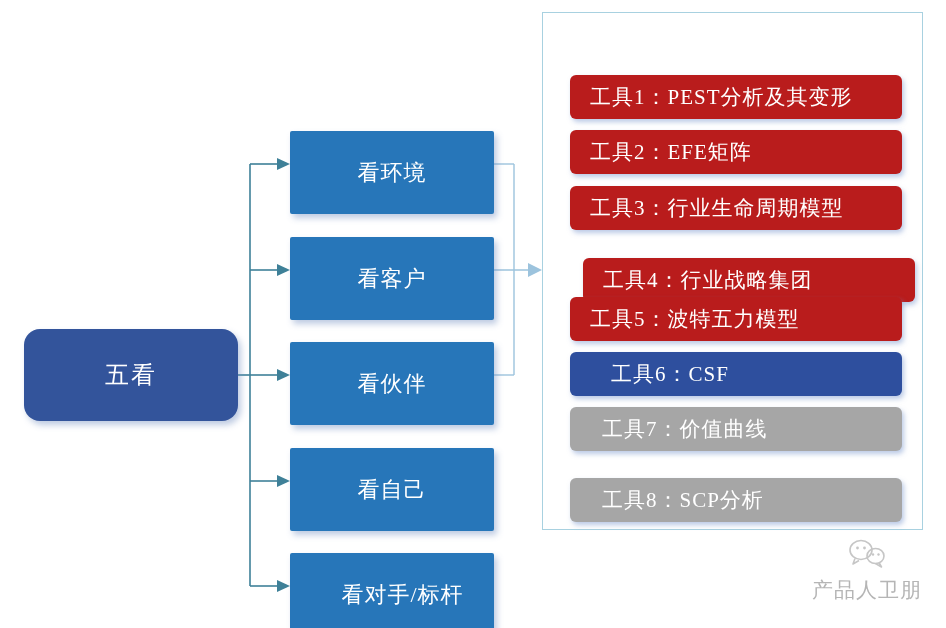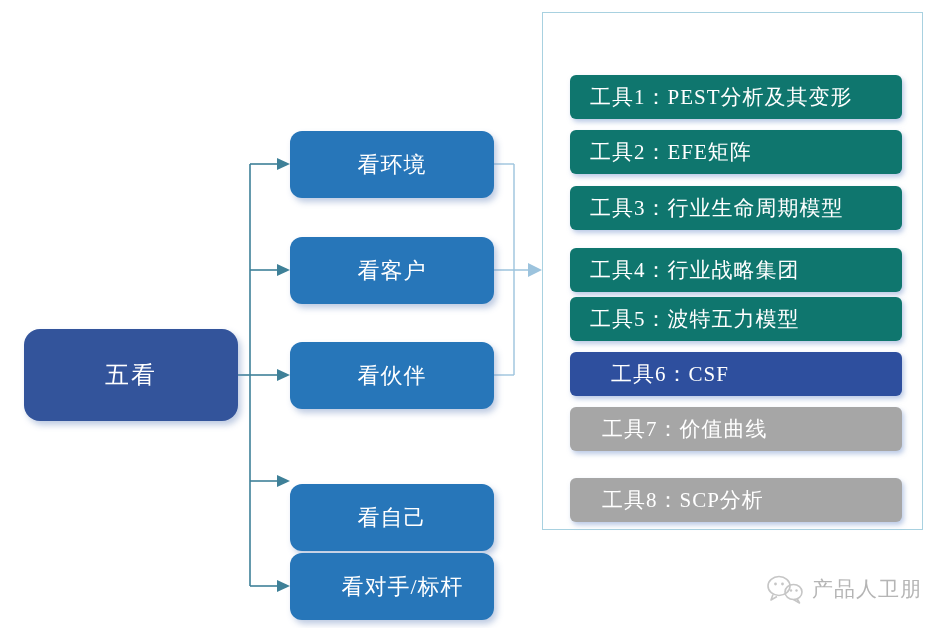--- a/index.html
+++ b/index.html
@@ -12,58 +12,59 @@
     position:absolute;display:flex;align-items:center;justify-content:center;
     color:#ffffff;box-sizing:border-box;
   }
   .root-node{
     left:24px;top:329px;width:214px;height:92px;
     background:#33549B;border-radius:16px;
     font-size:24px;letter-spacing:2px;
     box-shadow:3px 4px 6px rgba(110,140,190,.45);
   }
   .branch-node{
-    left:290px;width:204px;height:67px;
-    background:#2776B9;border-radius:12px;
+    left:290px;width:204px;height:83px;
+    background:#2776B9;border-radius:2px;
     font-size:22px;letter-spacing:1px;
     box-shadow:3px 4px 6px rgba(110,140,190,.45);
   }
   .branch-1{top:131px;}
   .branch-2{top:237px;}
   .branch-3{top:342px;}
-  .branch-4{top:448px;margin-top:36px;}
+  .branch-4{top:448px;}
   .branch-5{top:553px;padding-left:21px;}
   .tools-panel{
     position:absolute;left:542px;top:12px;width:381px;height:518px;
     border:1px solid #A8D1E0;box-sizing:border-box;background:#ffffff;
   }
   .tool-item{
     position:absolute;left:570px;width:332px;height:44px;
     border-radius:6px;color:#ffffff;font-size:21px;
     display:flex;align-items:center;padding-left:20px;box-sizing:border-box;
     box-shadow:2px 3px 5px rgba(120,150,205,.5);
     letter-spacing:1px;white-space:nowrap;
   }
-  .tool-light{background:#0f766e;}
+  .tool-light{background:#b91c1c;}
   .tool-dark{background:#2E4F9E;padding-left:41px;}
   .tool-gray{background:#A6A6A6;padding-left:32px;}
   .tool-1{top:75px;}
   .tool-2{top:130px;}
   .tool-3{top:186px;}
-  .tool-4{top:248px;}
+  .tool-4{top:258px;margin-left:13px;}
   .tool-5{top:297px;}
   .tool-6{top:352px;}
   .tool-7{top:407px;}
   .tool-8{top:478px;}
   .connector-layer{position:absolute;left:0;top:0;width:946px;height:628px;pointer-events:none;}
   .watermark{
     position:absolute;right:24px;bottom:24px;
     display:flex;align-items:center;gap:8px;
     color:#b5b5b5;font-size:21px;letter-spacing:1px;
     font-family:"Liberation Sans","DejaVu Sans",sans-serif;
+    flex-direction:column;
   }
 </style>
 </head>
 <body>
 
 <svg class="connector-layer" viewBox="0 0 946 628">
 
   <g stroke="#3E8098" stroke-width="1.6" fill="none">
     <path d="M230,375 H250"></path>
     <path d="M250,164 V586"></path>

